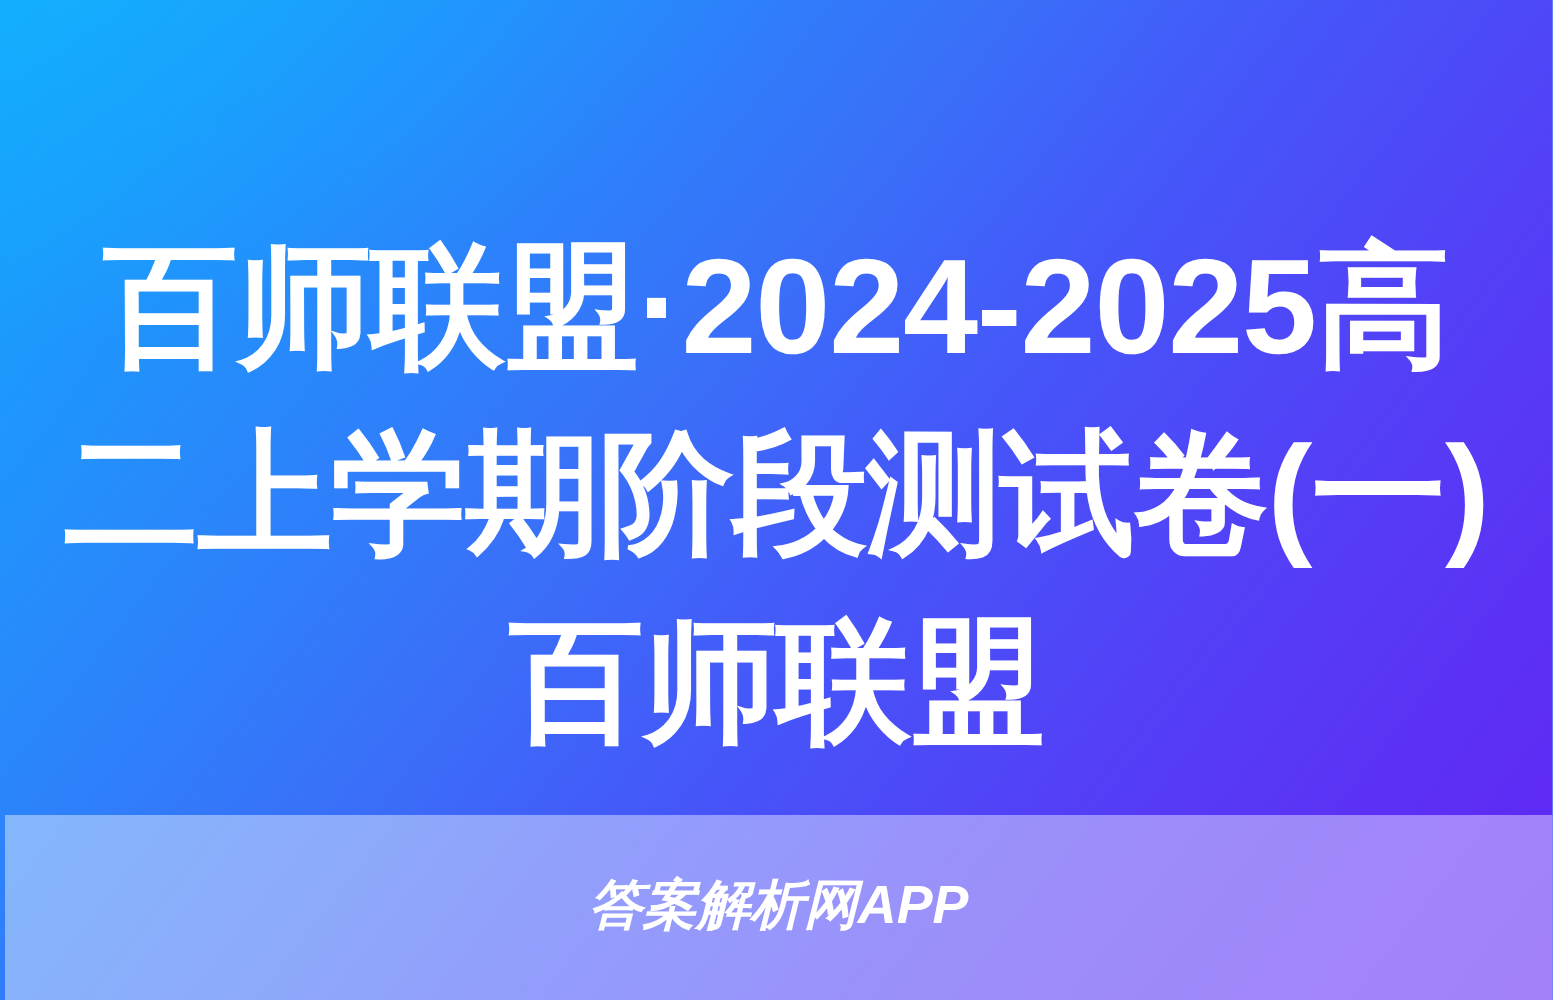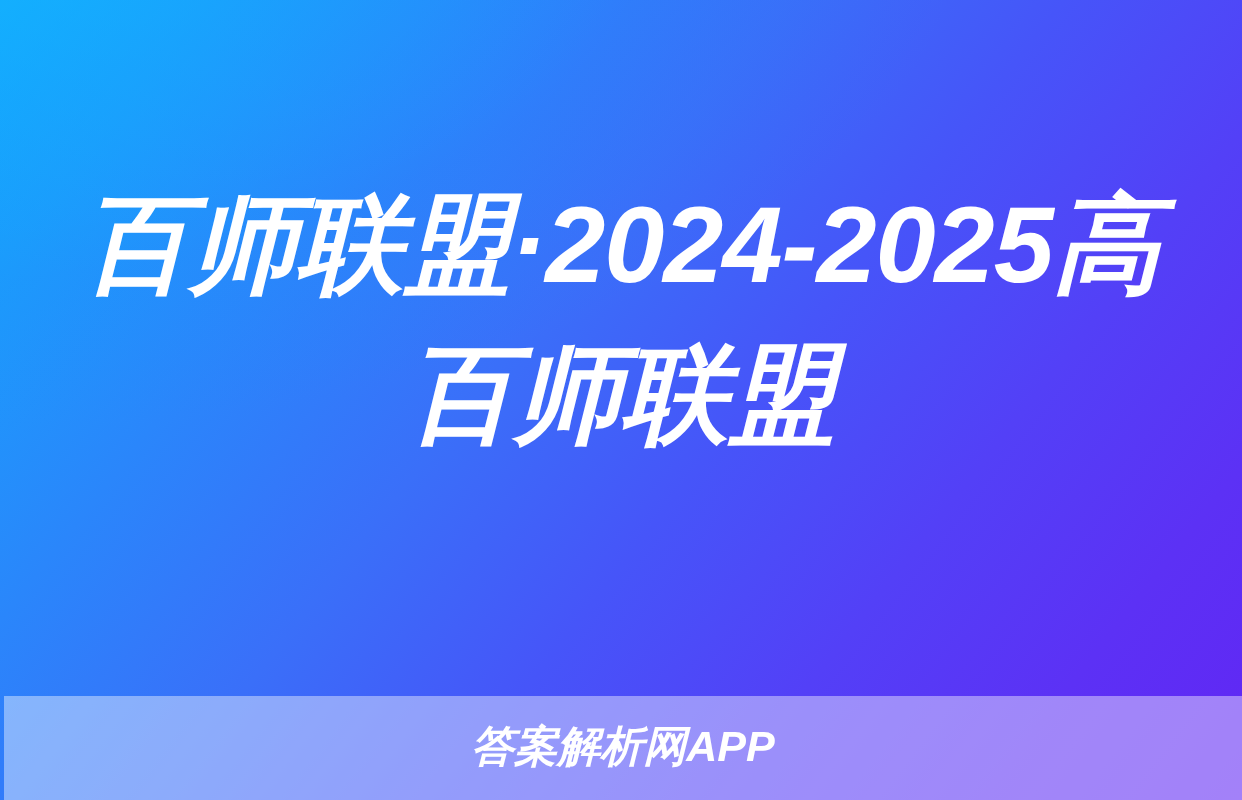--- a/index.html
+++ b/index.html
@@ -62,21 +62,20 @@
     box-sizing: border-box;
     z-index: 3;
   }
 
   #poster .title-line {
     display: block;
     color: #ffffff;
     font-size: 112px;
     line-height: 150px;
     font-weight: 700;
-    font-style: italic;
     letter-spacing: -1px;
     white-space: nowrap;
     text-rendering: geometricPrecision;
     text-align: center;
   }
 
   #poster .title-line.line-1,
   #poster .title-line.line-2 {
     font-size: 108px;
   }
@@ -84,21 +83,21 @@
   #poster .title-line.line-3 {
     font-size: 108px;
   }
 
   
   #poster .watermark-band {
     position: absolute;
     left: 4px;
     right: 0;
     bottom: 0;
-    height: 104px;
+    height: 148px;
     background: rgba(255, 255, 255, 0.42);
     display: flex;
     align-items: center;
     justify-content: center;
     z-index: 4;
   }
 
   #poster .watermark-text {
     color: #ffffff;
     font-size: 43px;
@@ -113,20 +112,21 @@
 </head>
 <body>
 
 <div id="poster">
 
   <div class="bg-gradient"></div>
   <div class="bg-glow"></div>
 
   <div class="title-block">
     <span class="title-line line-1">百师联盟·2024-2025高</span>
+    <span class="title-line line-2">二上学期阶段测试卷(一)</span>
     <span class="title-line line-3">百师联盟</span>
   </div>
 
   <div class="watermark-band">
     <span class="watermark-text">答案解析网APP</span>
   </div>
 
 </div>
 
 </body></html>

